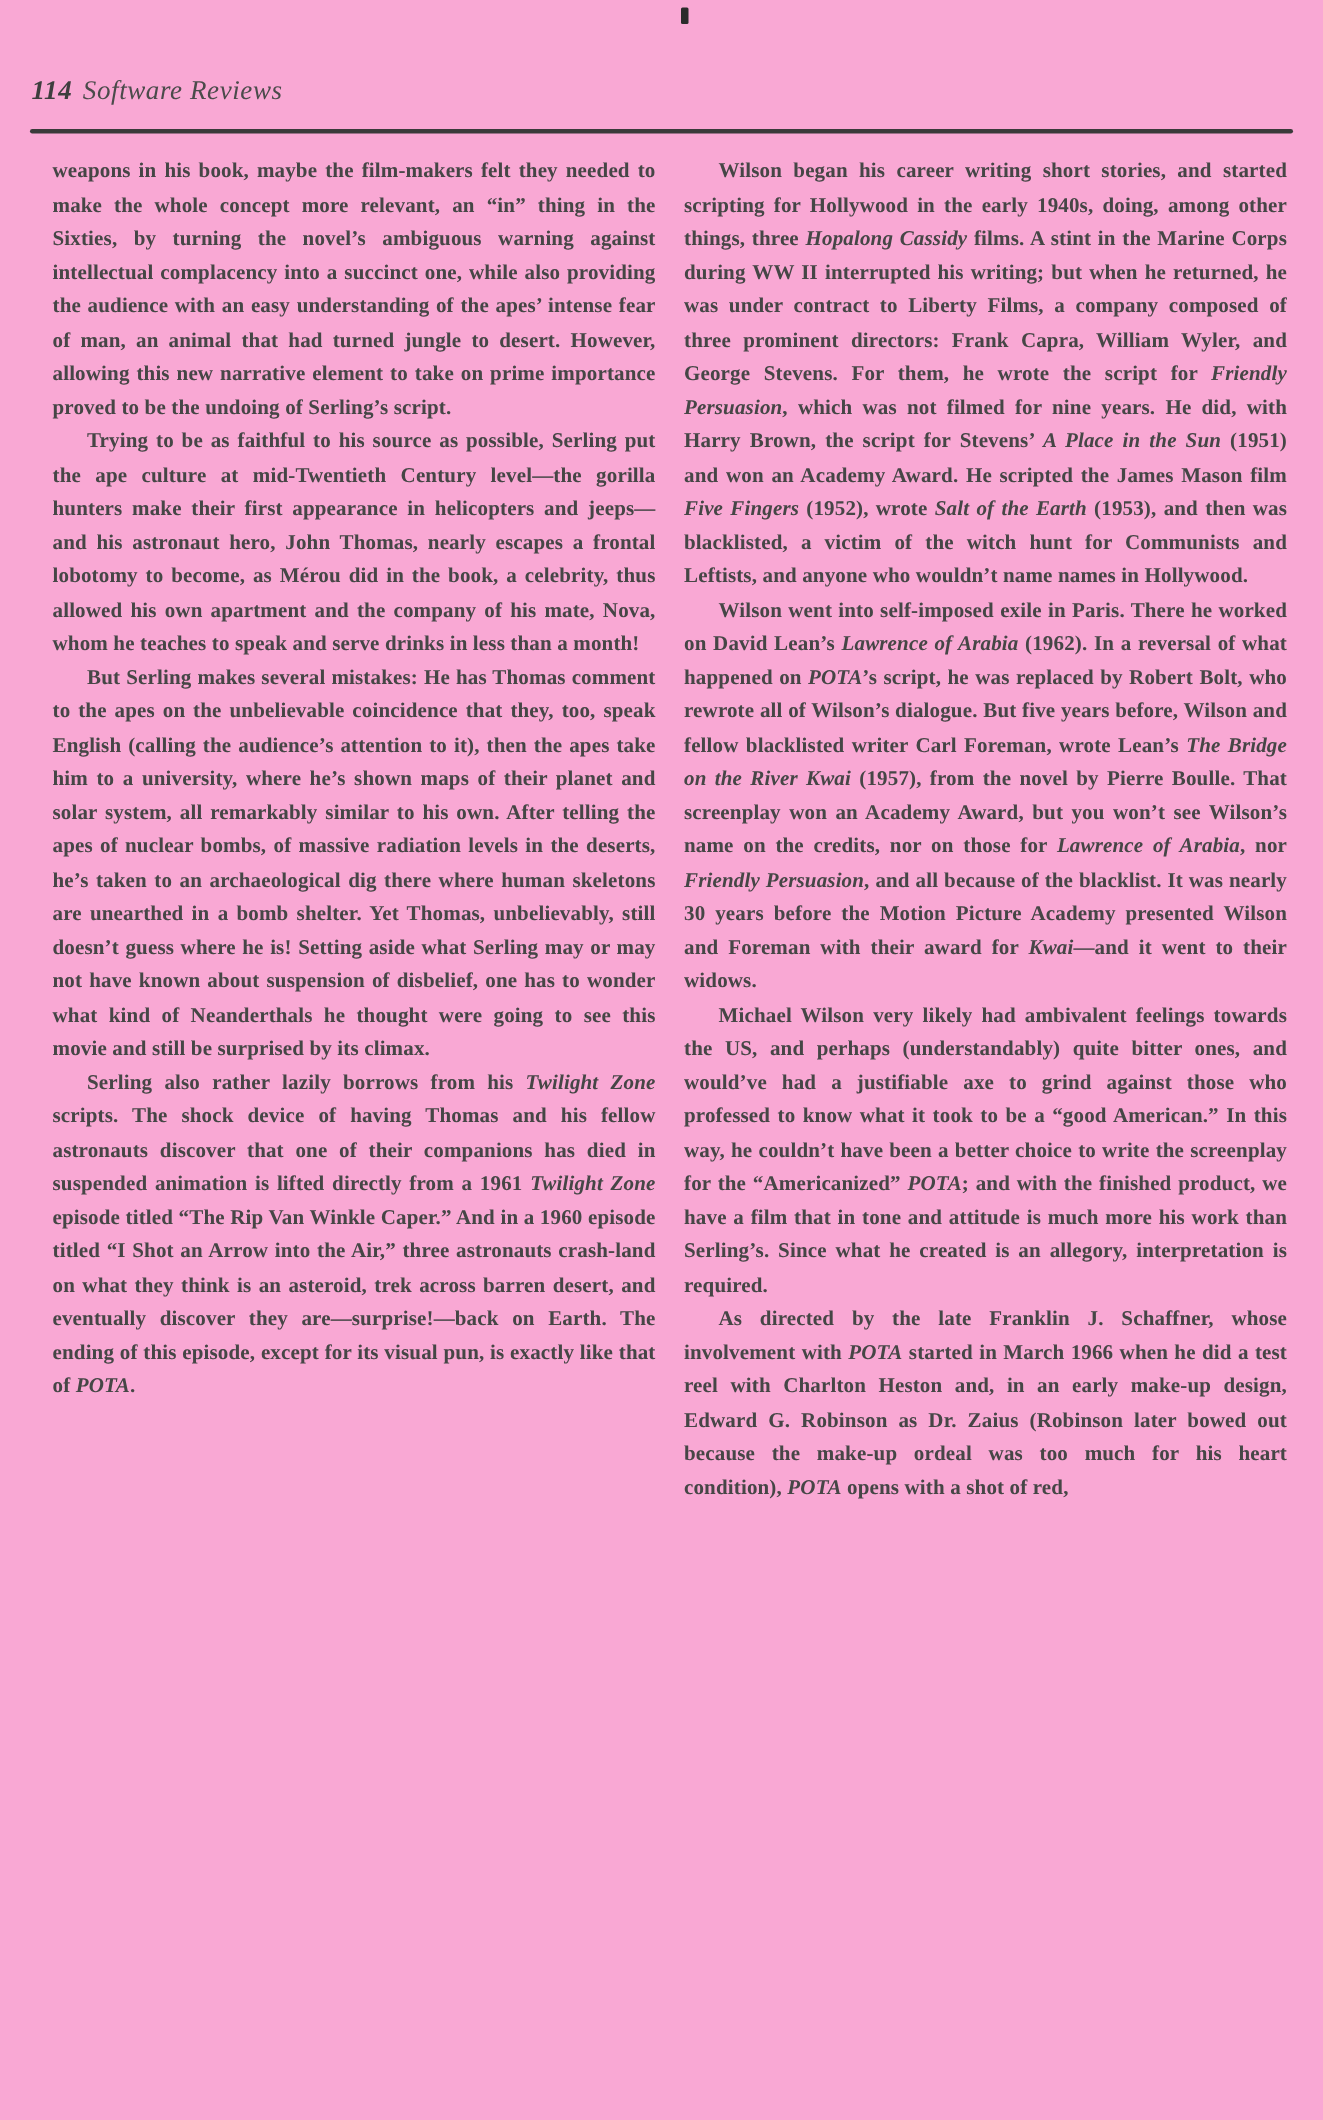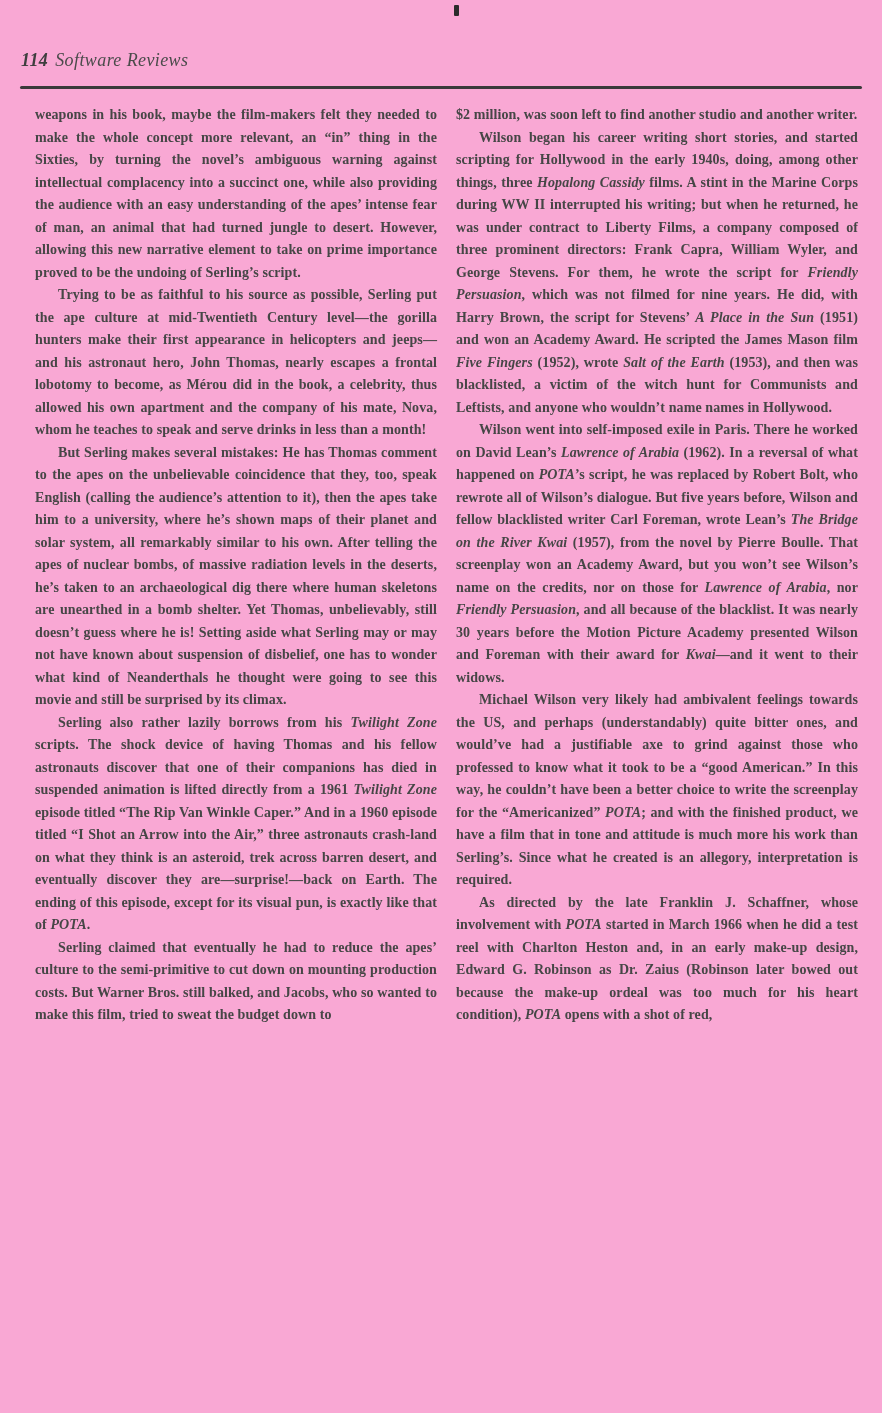--- a/index.html
+++ b/index.html
@@ -82,23 +82,21 @@
   <header class="page-header">
     <span class="pgnum">114</span><span class="section">Software Reviews</span>
   </header>
   <div class="rule"></div>
   <main class="columns">
     <div class="col" id="col-left">
         <p class="para"><span class="run">weapons in his book, maybe the film-makers felt they needed to make the whole concept more relevant, an “in” thing in the Sixties, by turning the novel’s ambiguous warning against intellectual complacency into a succinct one, while also providing the audience with an easy understanding of the apes’ intense fear of man, an animal that had turned jungle to desert. However, allowing this new narrative element to take on prime importance proved to be the undoing of Serling’s script.</span></p>
         <p class="para indent"><span class="run">Trying to be as faithful to his source as possible, Serling put the ape culture at mid-Twentieth Century level—the gorilla hunters make their first appearance in helicopters and jeeps—and his astronaut hero, John Thomas, nearly escapes a frontal lobotomy to become, as Mérou did in the book, a celebrity, thus allowed his own apartment and the company of his mate, Nova, whom he teaches to speak and serve drinks in less than a month!</span></p>
         <p class="para indent"><span class="run">But Serling makes several mistakes: He has Thomas comment to the apes on the unbelievable coincidence that they, too, speak English (calling the audience’s attention to it), then the apes take him to a university, where he’s shown maps of their planet and solar system, all remarkably similar to his own. After telling the apes of nuclear bombs, of massive radiation levels in the deserts, he’s taken to an archaeological dig there where human skeletons are unearthed in a bomb shelter. Yet Thomas, unbelievably, still doesn’t guess where he is! Setting aside what Serling may or may not have known about suspension of disbelief, one has to wonder what kind of Neanderthals he thought were going to see this movie and still be surprised by its climax.</span></p>
         <p class="para indent"><span class="run">Serling also rather lazily borrows from his </span><span class="run it">Twilight Zone</span><span class="run"> scripts. The shock device of having Thomas and his fellow astronauts discover that one of their companions has died in suspended animation is lifted directly from a 1961 </span><span class="run it">Twilight Zone</span><span class="run"> episode titled “The Rip Van Winkle Caper.” And in a 1960 episode titled “I Shot an Arrow into the Air,” three astronauts crash-land on what they think is an asteroid, trek across barren desert, and eventually discover they are—surprise!—back on Earth. The ending of this episode, except for its visual pun, is exactly like that of </span><span class="run it">POTA</span><span class="run">.</span></p>
-        <p class="para indent"><span class="run">Serling claimed that eventually he had to reduce the apes’ culture to the semi-primitive to cut down on mounting production costs. But Warner Bros. still balked, and Jacobs, who so wanted to make this film, tried to sweat the budget down to</span></p>
       </div>
     <div class="col" id="col-right">
-        <p class="para"><span class="run">$2 million, was soon left to find another studio and another writer.</span></p>
         <p class="para indent"><span class="run">Wilson began his career writing short stories, and started scripting for Hollywood in the early 1940s, doing, among other things, three </span><span class="run it">Hopalong Cassidy</span><span class="run"> films. A stint in the Marine Corps during WW II interrupted his writing; but when he returned, he was under contract to Liberty Films, a company composed of three prominent directors: Frank Capra, William Wyler, and George Stevens. For them, he wrote the script for </span><span class="run it">Friendly Persuasion</span><span class="run">, which was not filmed for nine years. He did, with Harry Brown, the script for Stevens’ </span><span class="run it">A Place in the Sun</span><span class="run"> (1951) and won an Academy Award. He scripted the James Mason film </span><span class="run it">Five Fingers</span><span class="run"> (1952), wrote </span><span class="run it">Salt of the Earth</span><span class="run"> (1953), and then was blacklisted, a victim of the witch hunt for Communists and Leftists, and anyone who wouldn’t name names in Hollywood.</span></p>
         <p class="para indent"><span class="run">Wilson went into self-imposed exile in Paris. There he worked on David Lean’s </span><span class="run it">Lawrence of Arabia</span><span class="run"> (1962). In a reversal of what happened on </span><span class="run it">POTA</span><span class="run">’s script, he was replaced by Robert Bolt, who rewrote all of Wilson’s dialogue. But five years before, Wilson and fellow blacklisted writer Carl Foreman, wrote Lean’s </span><span class="run it">The Bridge on the River Kwai</span><span class="run"> (1957), from the novel by Pierre Boulle. That screenplay won an Academy Award, but you won’t see Wilson’s name on the credits, nor on those for </span><span class="run it">Lawrence of Arabia</span><span class="run">, nor </span><span class="run it">Friendly Persuasion</span><span class="run">, and all because of the blacklist. It was nearly 30 years before the Motion Picture Academy presented Wilson and Foreman with their award for </span><span class="run it">Kwai</span><span class="run">—and it went to their widows.</span></p>
         <p class="para indent"><span class="run">Michael Wilson very likely had ambivalent feelings towards the US, and perhaps (understandably) quite bitter ones, and would’ve had a justifiable axe to grind against those who professed to know what it took to be a “good American.” In this way, he couldn’t have been a better choice to write the screenplay for the “Americanized” </span><span class="run it">POTA</span><span class="run">; and with the finished product, we have a film that in tone and attitude is much more his work than Serling’s. Since what he created is an allegory, interpretation is required.</span></p>
         <p class="para indent"><span class="run">As directed by the late Franklin J. Schaffner, whose involvement with </span><span class="run it">POTA</span><span class="run"> started in March 1966 when he did a test reel with Charlton Heston and, in an early make-up design, Edward G. Robinson as Dr. Zaius (Robinson later bowed out because the make-up ordeal was too much for his heart condition), </span><span class="run it">POTA</span><span class="run"> opens with a shot of red,</span></p>
       </div>
   </main>
 </div>
 
 </body></html>

